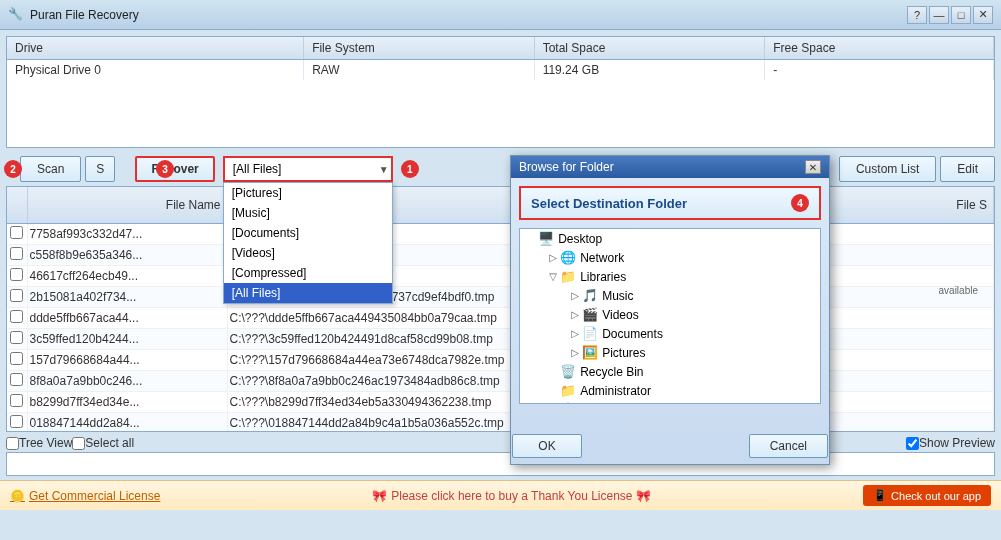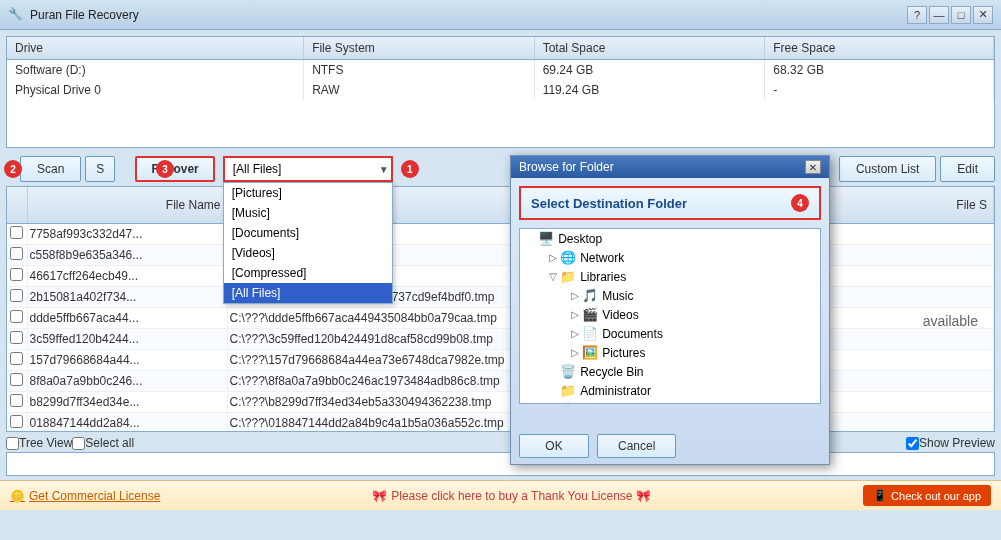--- a/index.html
+++ b/index.html
@@ -245,23 +245,23 @@
       align-items: center;
       padding: 2px 4px;
       cursor: pointer;
       white-space: nowrap;
     }
     .tree-toggle { width: 14px; text-align: center; font-size: 10px; color: #666; flex-shrink: 0; }
     .tree-icon { margin-right: 4px; font-size: 13px; flex-shrink: 0; }
     .tree-label { font-size: 12px; }
     .dialog-footer {
       display: flex;
-      justify-content: flex-start;
+      justify-content: space-between;
       gap: 8px;
-      padding: 6px 8px;
+      padding: 6px 1px;
       margin-top: 24px;
     }
     .dialog-btn {
       padding: 4px 20px;
       border: 1px solid #6a9ac0;
       background: linear-gradient(to bottom, #f0f8ff, #d8ecf8);
       cursor: pointer;
       font-size: 12px;
       color: #333;
       border-radius: 2px;
@@ -306,26 +306,20 @@
     <table class="drive-table">
       <thead>
         <tr>
           <th>Drive</th>
           <th>File System</th>
           <th>Total Space</th>
           <th>Free Space</th>
         </tr>
       </thead>
       <tbody>
-        <tr>
-          <td>Software (D:)</td>
-          <td>NTFS</td>
-          <td>69.24 GB</td>
-          <td>68.32 GB</td>
-        </tr>
         <tr>
           <td>Physical Drive 0</td>
           <td>RAW</td>
           <td>119.24 GB</td>
           <td>-</td>
         </tr>
       </tbody>
     </table>
   </div>
 
@@ -442,21 +436,21 @@
             <tr>
       <td class="checkbox-cell"><input type="checkbox" style=""></td>
       <td style="max-width:200px; overflow:hidden; text-overflow:ellipsis;">77755587cf28d34e...</td>
       <td style="max-width:380px; overflow:hidden; text-overflow:ellipsis;">C:\Windows\SoftwareDistribution\Download\2b5df9f16db62992...</td>
       <td>377 B</td>
     </tr>
           </tbody>
       </table>
     </div>
 
-    <div style="position:absolute; right:16px; top:40%; color:#666; font-size:14px;margin-top:28px;">available</div>
+    <div style="position:absolute; right:16px; top:40%; color:#666; font-size:10px;">available</div>
   </div>
 
   <div class="bottom-toolbar">
     <input type="checkbox" style="">
     <label>Tree View</label>
     <input type="checkbox" style="">
     <label>Select all</label>
     <div class="spacer"></div>
     <input type="checkbox" checked="" style="">
     <label>Show Preview</label>

